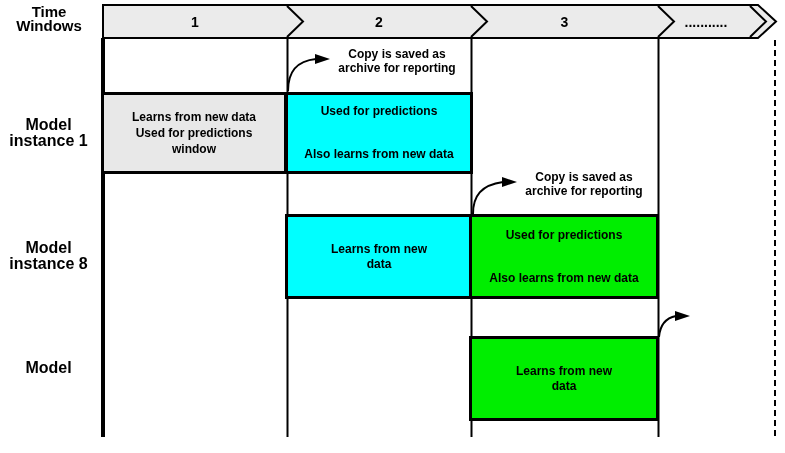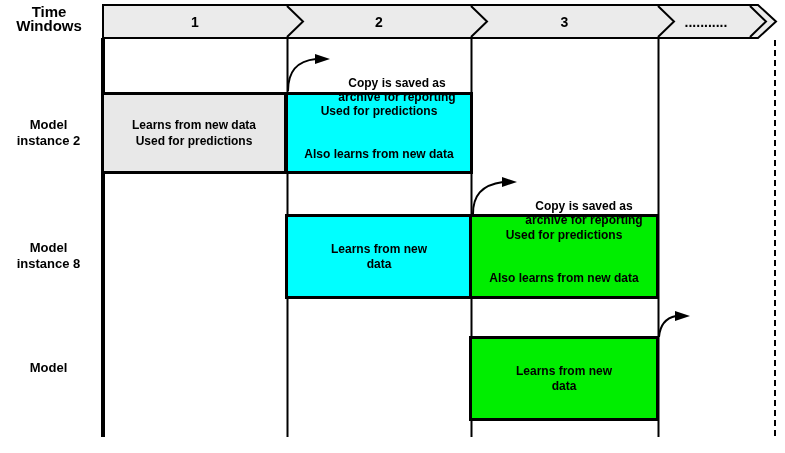--- a/index.html
+++ b/index.html
@@ -24,38 +24,38 @@
     position: absolute; left: 2px; top: 5px; width: 94px;
     text-align: center; font-weight: bold; font-size: 15px; line-height: 14px;
   }
   .win-label {
     position: absolute; top: 5px; height: 33px;
     display: flex; align-items: center; justify-content: center;
     font-weight: bold; font-size: 14px;
   }
   .row-label {
     position: absolute; left: 0; width: 97px;
-    text-align: center; font-weight: bold; font-size: 13px; line-height: 16px;
+    text-align: center; font-weight: bold; font-size: 16px; line-height: 16px;
   }
   .box {
     position: absolute; box-sizing: border-box;
     border: 3px solid var(--line);
     display: flex; flex-direction: column; align-items: center; justify-content: center;
     font-weight: bold; font-size: 12px; text-align: center; line-height: 15px;
   }
   .box.gray  { background: var(--gray-box); }
   .box.cyan  { background: var(--cyan-box); }
   .box.green { background: var(--green-box); }
   .box .para { width: 152px; }
   .box .para + .para { margin-top: 28px; }
   .box .para.narrow { width: 118px; }
   .box .tight-line { width: 170px; line-height: 16px; }
   .annotation {
     position: absolute; text-align: center;
-    font-weight: bold; font-size: 12px; line-height: 13.5px; margin-top: 29px;
+    font-weight: bold; font-size: 12px; line-height: 13.5px;
   }
 </style>
 </head>
 <body>
 
 <div class="canvas">
 
   <svg class="linework" width="785" height="453">
 
     <polygon class="band-shape" points="103,5 758,5 776,21.5 758,38 103,38"></polygon>
@@ -84,33 +84,34 @@
     <div>Windows</div>
   </div>
 
   <div class="win-label" style="left:103px; width:184px;">1</div>
   <div class="win-label" style="left:287px; width:184px;">2</div>
   <div class="win-label" style="left:471px; width:187px;">3</div>
   <div class="win-label" style="left:658px; width:96px;">...........</div>
 
   <div class="row-label" style="top:117px;">
     <div>Model</div>
-    <div>instance 2</div>
+    <div>instance 1</div>
   </div>
   <div class="row-label" style="top:240px;">
     <div>Model</div>
     <div>instance 8</div>
   </div>
   <div class="row-label" style="top:360px;">
     <div>Model</div>
   </div>
 
   <div class="box gray" style="left:101px; top:92px; width:186px; height:82px;">
     <div class="tight-line">Learns from new data</div>
     <div class="tight-line">Used for predictions</div>
+    <div class="tight-line">window</div>
   </div>
   <div class="box cyan" style="left:285px; top:92px; width:188px; height:82px;">
     <div class="para">Used for predictions</div>
     <div class="para">Also learns from new data</div>
   </div>
 
   <div class="box cyan" style="left:285px; top:214px; width:188px; height:85px;">
     <div class="para narrow">Learns from new data</div>
   </div>
   <div class="box green" style="left:469px; top:214px; width:190px; height:85px;">

